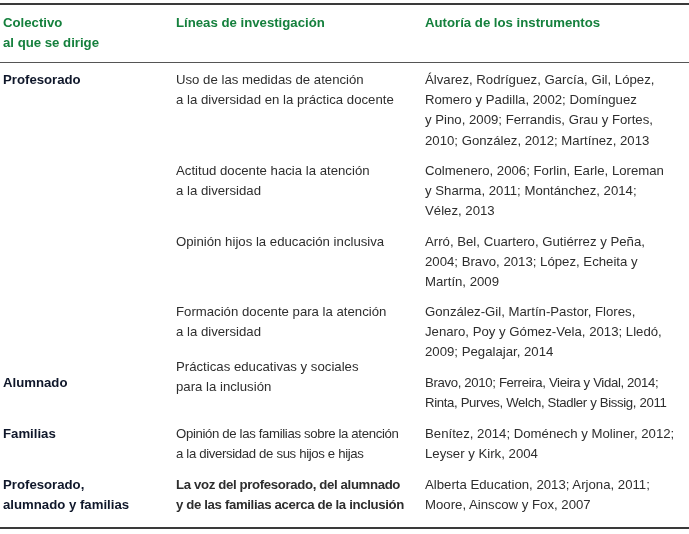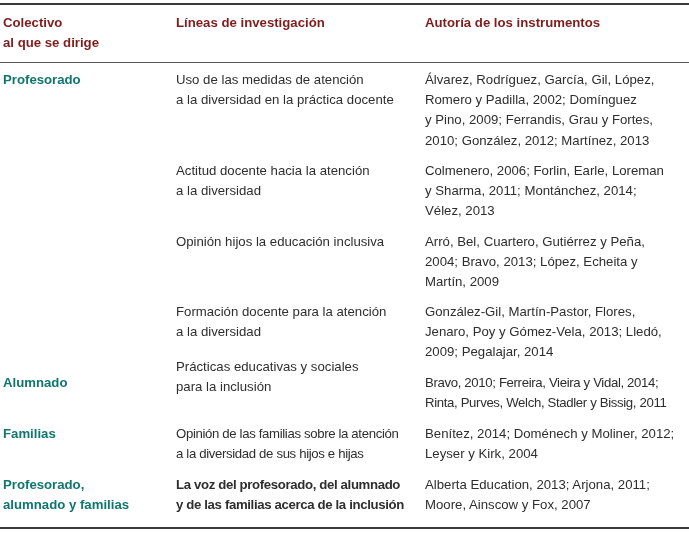--- a/index.html
+++ b/index.html
@@ -49,25 +49,25 @@
     }
     .cell {
       position: absolute;
       white-space: pre-line;
     }
     .col1 { left: 3px; width: 150px; }
     .col2 { left: 160px; width: 255px; margin-left: 16px; }
     .col3 { left: 425px; width: 262px; }
     .head {
       font-weight: bold;
-      color: #7f1d1d;
+      color: #15803d;
     }
     .group {
       font-weight: bold;
-      color: #0f766e;
+      color: #0f172a;
     }
     .narrow {
       letter-spacing: -0.35px;
     }
   </style>
 </head>
 <body>
 
 <div class="table">
   <div class="rule-top"></div>

